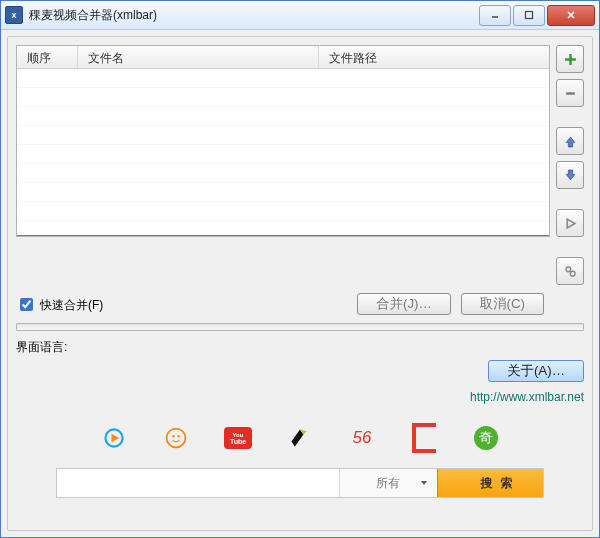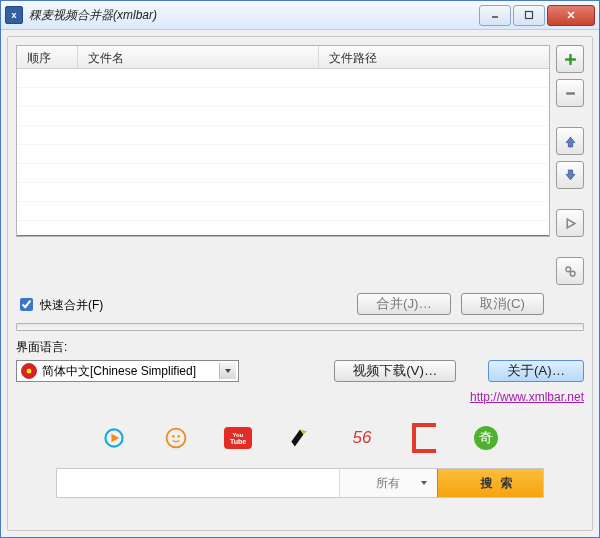--- a/index.html
+++ b/index.html
@@ -29,21 +29,21 @@
   }
   .app-icon {
     width: 16px; height: 16px;
     background: #3560a0;
     border: 1px solid #244a80;
     border-radius: 2px;
     display: flex; align-items:center; justify-content:center;
     margin-right: 6px;
   }
   .app-icon span { color:#fff; font-size:9px; font-weight:bold; }
-  .title-text { flex: 1; color:#222;font-style:italic; }
+  .title-text { flex: 1; color:#222; }
   .win-controls { display:flex; gap:0; }
   .win-btn {
     width: 30px; height: 19px;
     border:1px solid #8aa5c8;
     background: linear-gradient(#f4f8fd,#d7e4f4);
     border-radius: 3px;
     margin-left: 2px;
     display:flex;align-items:center;justify-content:center;
     cursor: default;
   }
@@ -146,21 +146,21 @@
     border:1px solid #a33;
   }
   .lang-text { flex:1; }
   .lang-arrow {
     width:16px;height:16px;
     background:linear-gradient(#f5f5f5,#d8d8d8);
     border-left:1px solid #bbb;
     display:flex;align-items:center;justify-content:center;
   }
   .link-row { text-align:right; }
-  .link-row a { color:#a21caf; text-decoration:underline; font-size:12px; }
+  .link-row a { color:#0f766e; font-size:12px; }
   .logo-row {
     display:flex;
     justify-content:center;
     gap:34px;
     padding: 14px 0 10px 0;
     align-items:center;
   }
   .logo { width:28px; height:24px; display:flex;align-items:center;justify-content:center; }
   .logo svg { width:28px; height:24px; }
   .yt-box { width:32px;height:22px;background:#e42c27;border-radius:4px;display:flex;flex-direction:column;align-items:center;justify-content:center; }
@@ -295,31 +295,21 @@
       <button class="std-btn">合并(J)…</button>
       <button class="std-btn">取消(C)</button>
       <div style="width:30px"></div>
     </div>
 
     <div class="hr-bar"></div>
 
     <div>
       <div class="lang-label">界面语言:</div>
       <div class="lang-row" style="margin-top:4px">
-        <div class="lang-select">
-          <div class="lang-flag"></div>
-          <div class="lang-text">简体中文[Chinese Simplified]</div>
-          <div class="lang-arrow">
-            <svg width="8" height="8" viewBox="0 0 8 8">
-                <polygon points="1,2 7,2 4,6" fill="#444"></polygon>
-              </svg>
-          </div>
-        </div>
         <div style="flex:1"></div>
-        <button class="std-btn enabled">视频下载(V)…</button>
         <div style="width:16px"></div>
         <button class="std-btn enabled about-btn">关于(A)…</button>
       </div>
     </div>
 
     <div class="link-row">
       <a>http://www.xmlbar.net</a>
     </div>
 
     <div class="logo-row">

